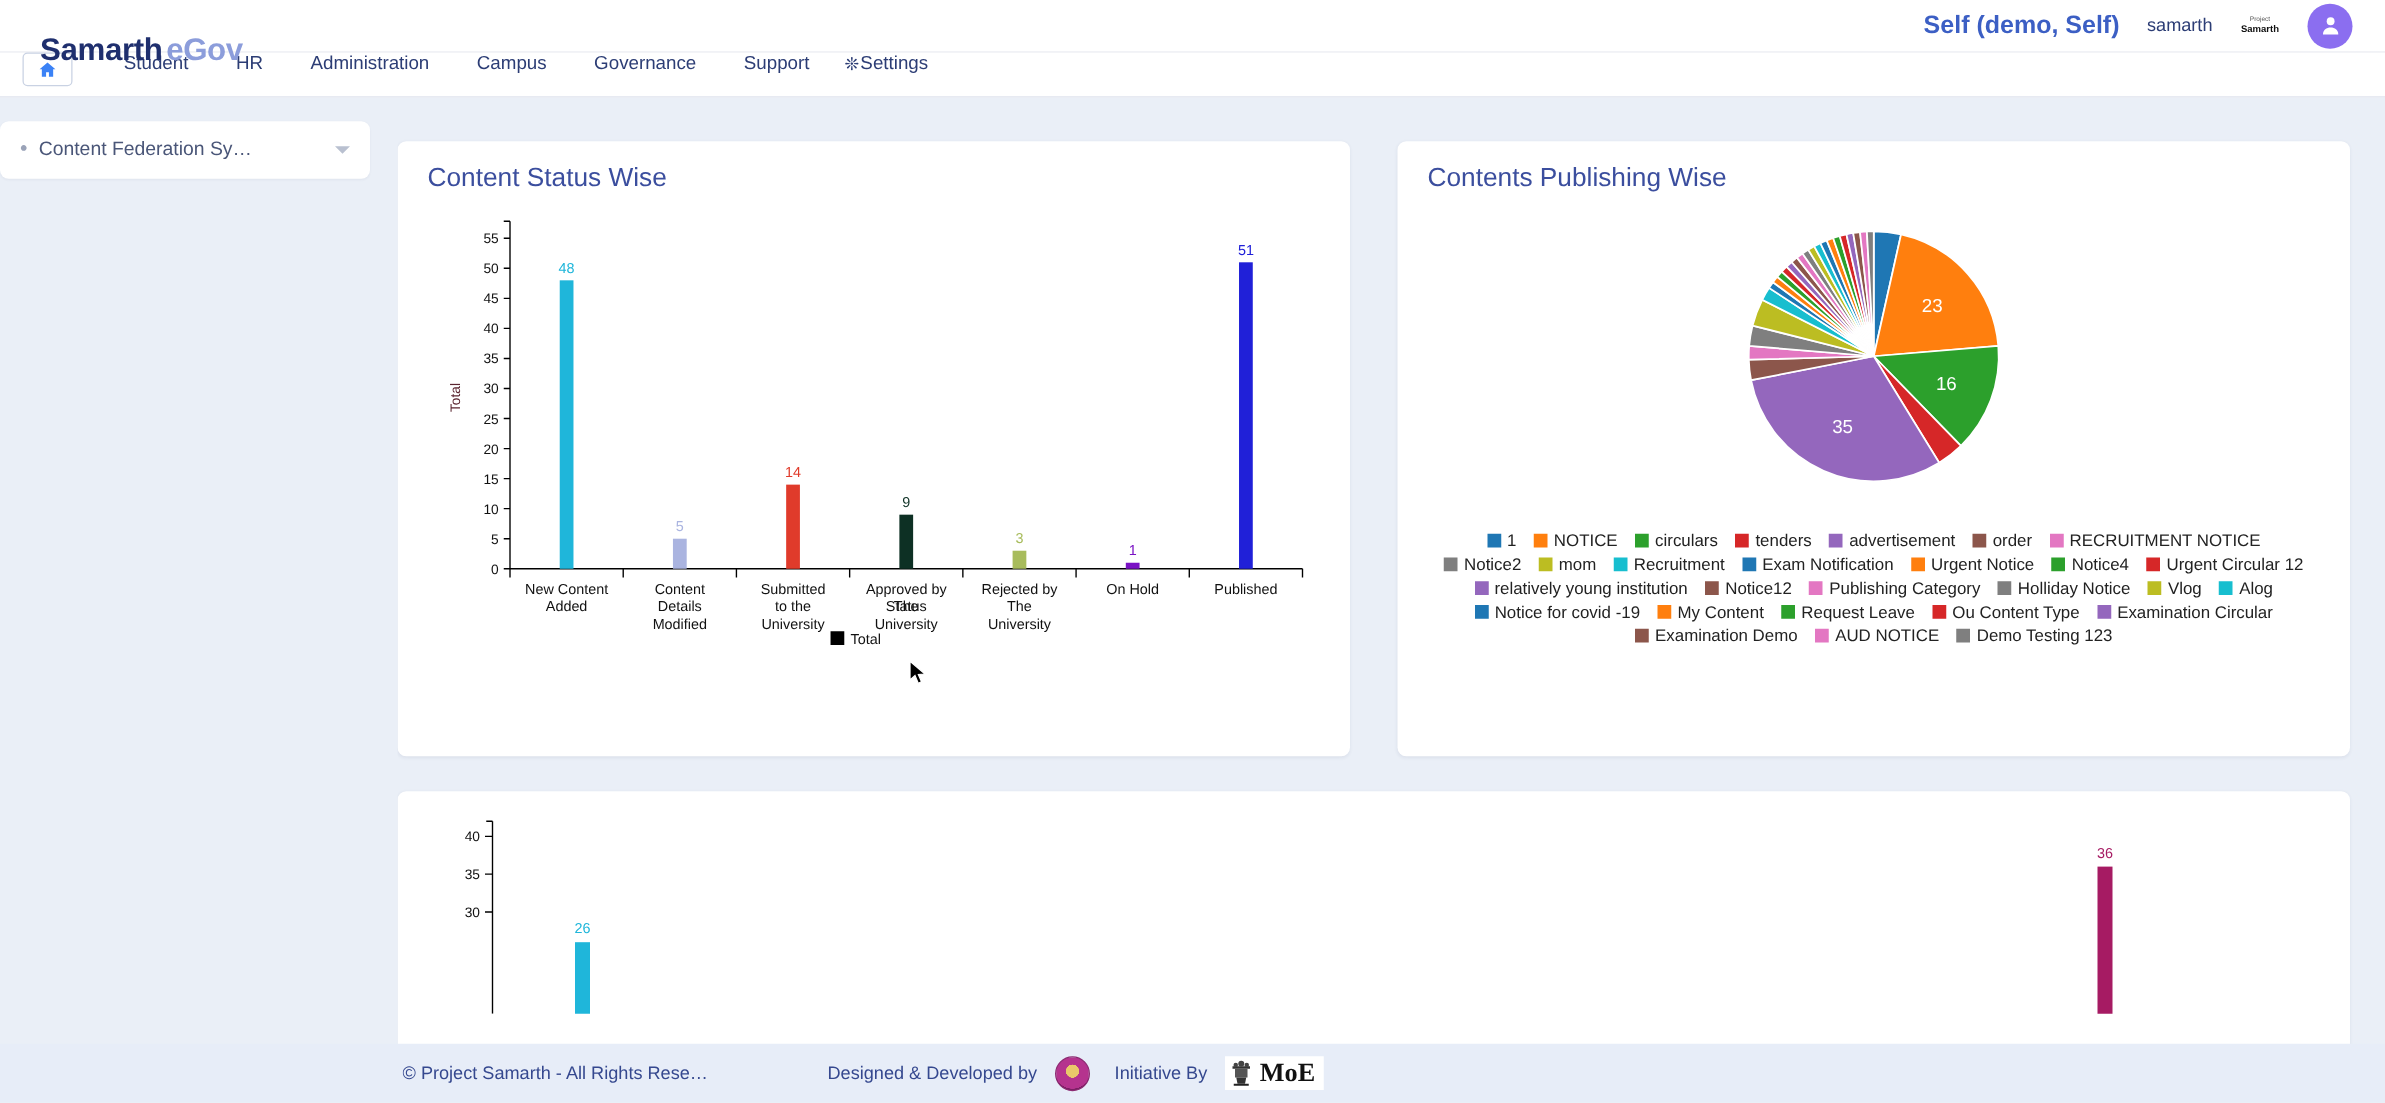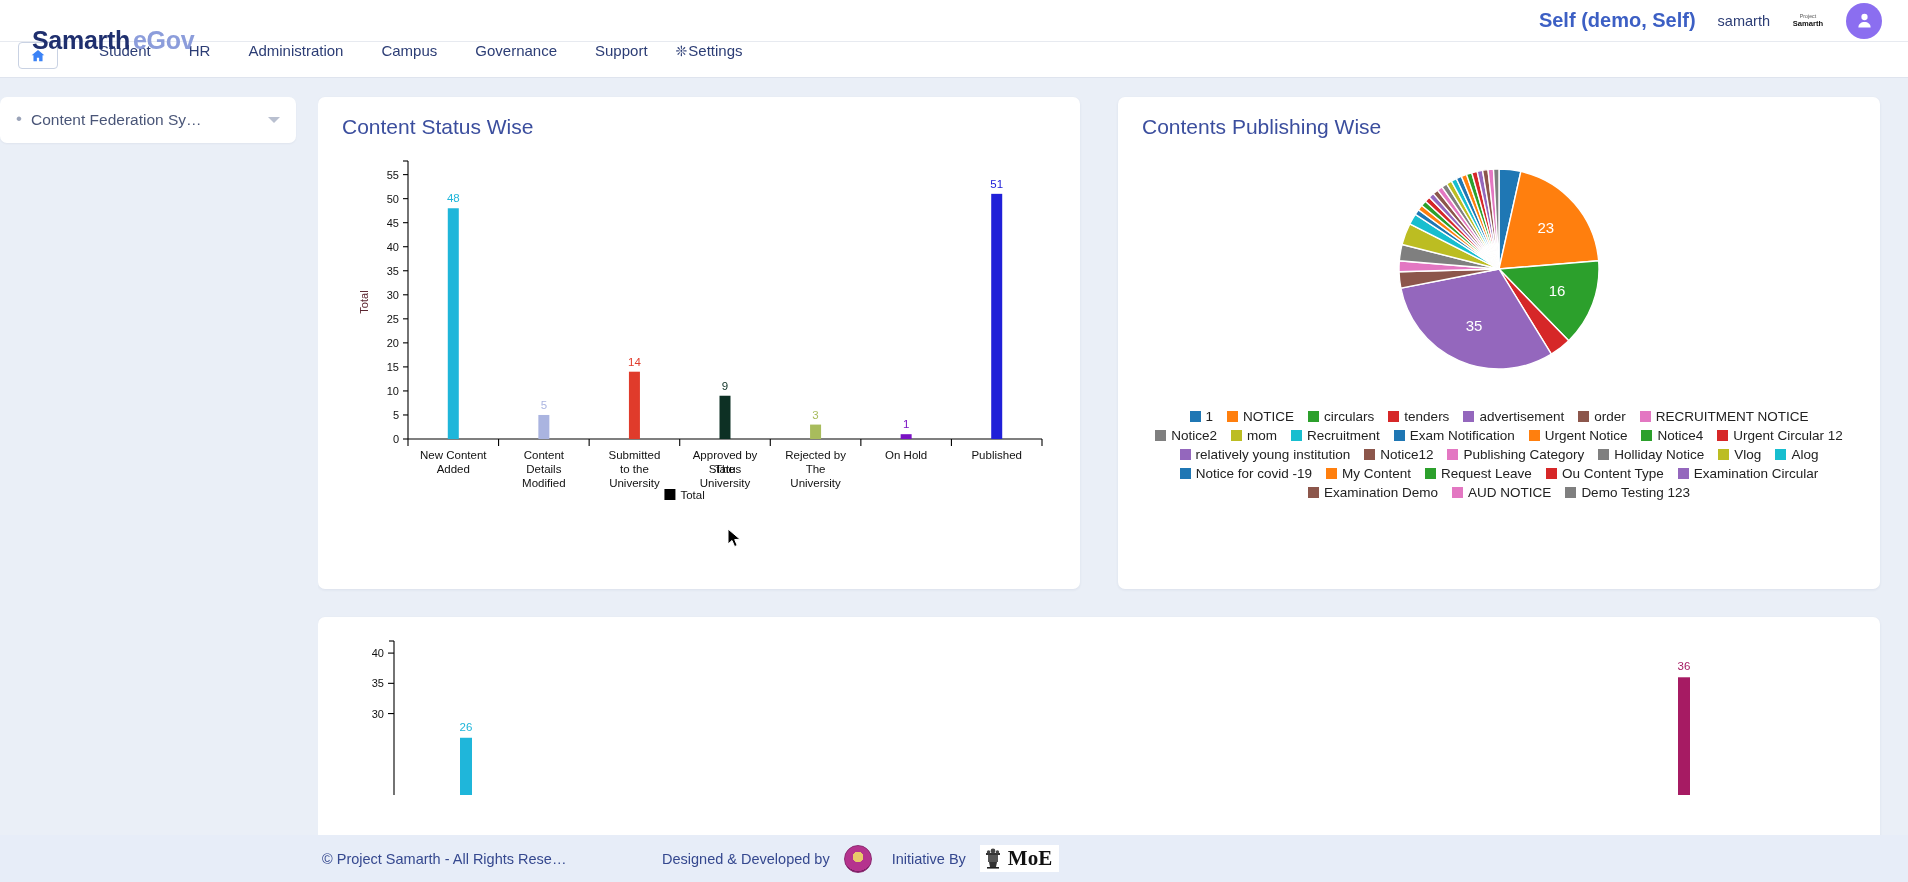--- a/index.html
+++ b/index.html
@@ -91,20 +91,21 @@
   .side-label { color: #4a5678; font-size: 15.5px; flex: 1; white-space: nowrap; overflow: hidden; }
   .caret { width: 0; height: 0; border-left: 6px solid transparent; border-right: 6px solid transparent; border-top: 6px solid #b9c0d0; }
 
   .main { flex: 1; padding: 19px 22px 0 0; overflow: hidden; }
   .row { display: flex; gap: 38px; }
   .card {
     background: #fff;
     border-radius: 7px;
     box-shadow: 0 1px 3px rgba(30,40,80,.07);
     padding: 18px 24px 22px 24px;
+    margin-top: 16px;
   }
   .card-title { color: #3b4e9e; font-size: 21px; font-weight: normal; margin-bottom: 8px;}
   .card-a { width: 762px; height: 492px; }
   .card-b { width: 762px; height: 492px; }
   .card-c { width: 1562px; height: 230px; margin-top: 28px; }
 
   
   .barchart { position: relative; width: 100%; height: 400px; }
   .barchart svg { width: 100%; height: 100%; display: block; }
   .axis-line { stroke: #000; stroke-width: 1.1; }

